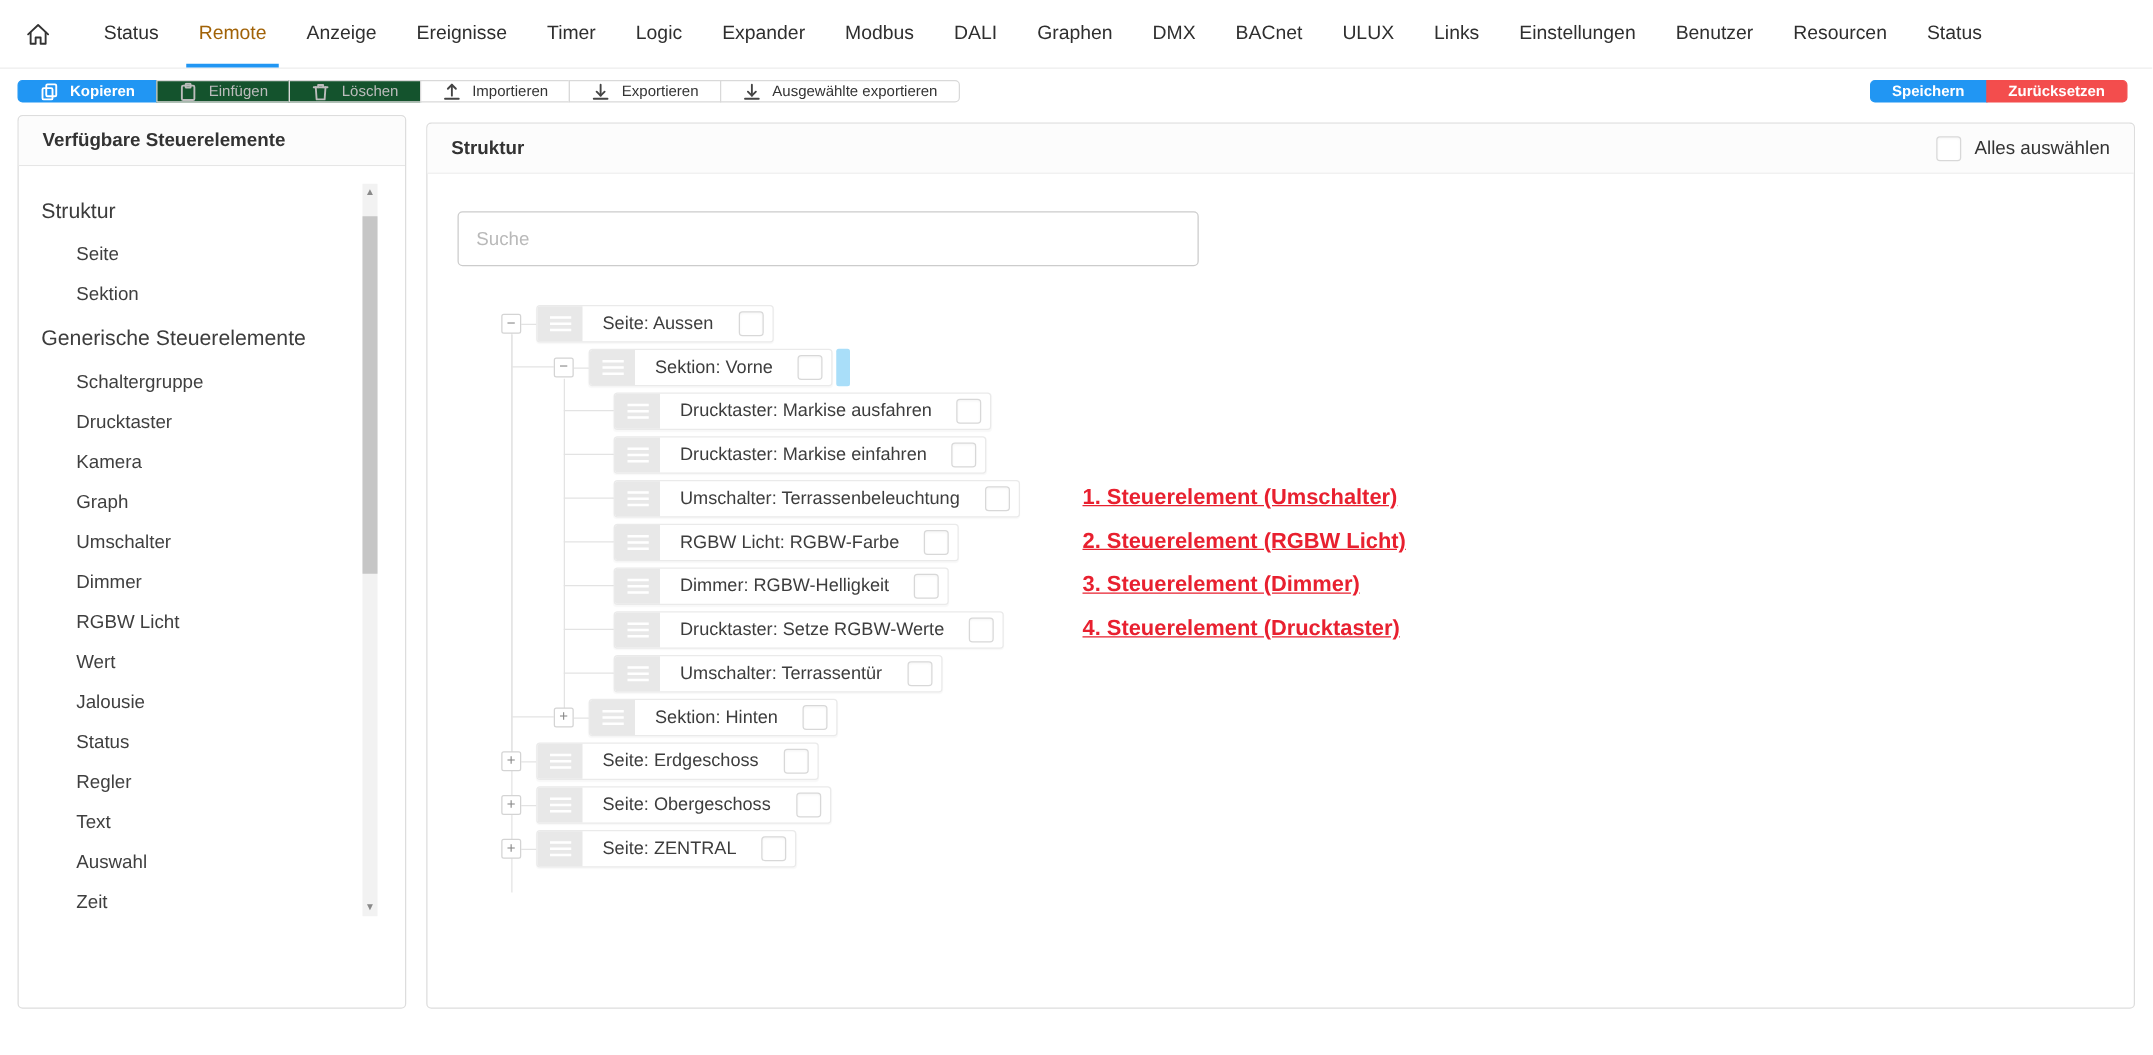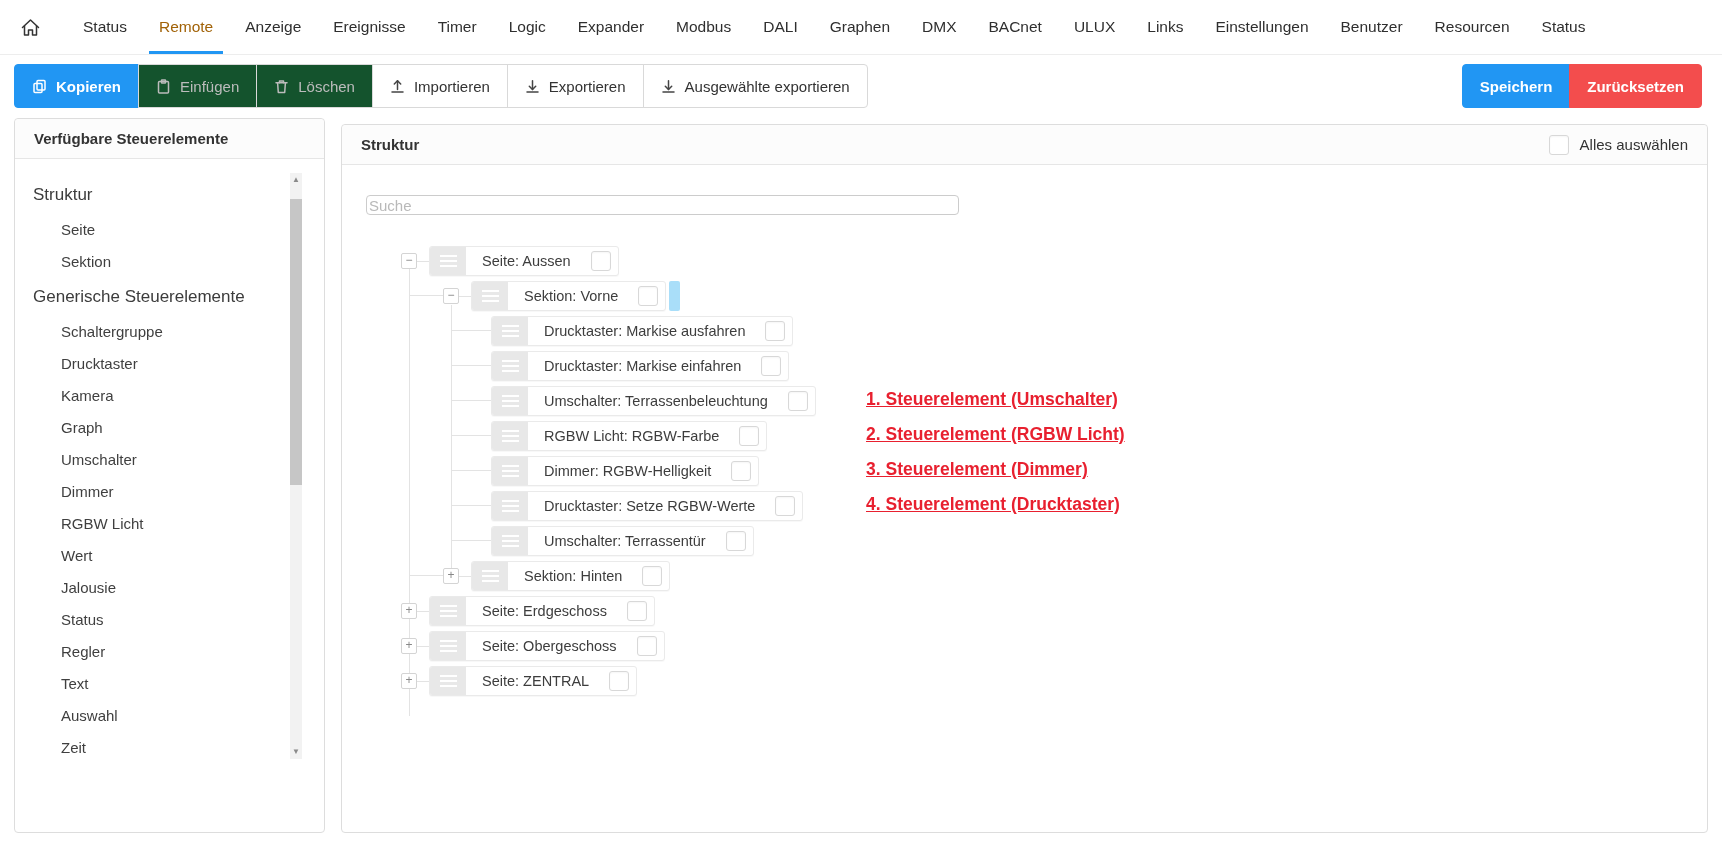--- a/index.html
+++ b/index.html
@@ -12,22 +12,22 @@
   .nav-home { display:flex; align-items:center; margin-right:26px; cursor:pointer; }
   .nav-item { display:flex; align-items:center; padding:0 16px; font-size:15.5px;
     color:#2f2f2f; position:relative; cursor:pointer; white-space:nowrap; }
   .nav-item.active { color:#a16207; }
   .nav-item.active::after { content:""; position:absolute; left:6px; right:6px;
     bottom:0; height:3px; background:#2196f3; }
 
   
   .toolbar { display:flex; align-items:center; padding:9px 14px 0 14px; }
   .btn-group { display:inline-flex; }
-  .btn { height:44px; display:flex; align-items:center; gap:9px; padding:0 17px;
-    background:#fff; border:1px solid #d9d9d9; font-size:15px; color:#333;
+  .btn { height:18px; display:flex; align-items:center; gap:9px; padding:0 17px;
+    background:#fff; border:1px solid #d9d9d9; font-size:12px; color:#333;
     cursor:pointer; margin-left:-1px; white-space:nowrap; }
   .btn:first-child { margin-left:0; border-top-left-radius:4px; border-bottom-left-radius:4px; }
   .btn:last-child { border-top-right-radius:4px; border-bottom-right-radius:4px; }
   .btn.primary { background:#2196f3; border-color:#2196f3; color:#fff; font-weight:bold; }
   .btn.danger  { background:#f34d4d; border-color:#f34d4d; color:#fff; font-weight:bold; }
   .btn.disabled { color:#bcbcbc; background:#14532d; cursor:default; }
   .toolbar-right { margin-left:auto; margin-right:6px; }
 
   
   .content { display:flex; gap:16px; padding:10px 14px 0 14px; align-items:flex-end; }
@@ -52,22 +52,22 @@
 
   
   .main-panel { flex:1; height:709px; }
   .header-right { margin-left:auto; display:flex; align-items:center; gap:11px;
     font-weight:normal; }
   .checkbox { width:20px; height:20px; background:#fff; border:1px solid #d8d8d8;
     border-radius:3px; box-shadow:inset 0 1px 2px rgba(0,0,0,0.04); cursor:pointer;
     flex:0 0 auto; }
   .select-all-label { font-size:15px; color:#333; }
   .main-body { padding:30px 24px; }
-  .search-input { width:593px; height:20px; border:1px solid #ccc; border-radius:4px;
-    padding:0 2px; font-size:15px; color:#333; outline:none;
+  .search-input { width:593px; height:44px; border:1px solid #ccc; border-radius:4px;
+    padding:0 14px; font-size:15px; color:#333; outline:none;
     font-family:"Liberation Sans","DejaVu Sans",sans-serif; }
   .search-input::placeholder { color:#b9b9b9; }
 
   
   .tree { position:relative; margin-top:31px; }
   .tree-row { height:30px; margin-bottom:5px; position:relative; display:flex;
     align-items:center; }
   .lead-line, .v-line { position:absolute; background:#e3e3e3; }
   .lead-line { height:1px; top:14px; }
   .v-line { width:1px; }

